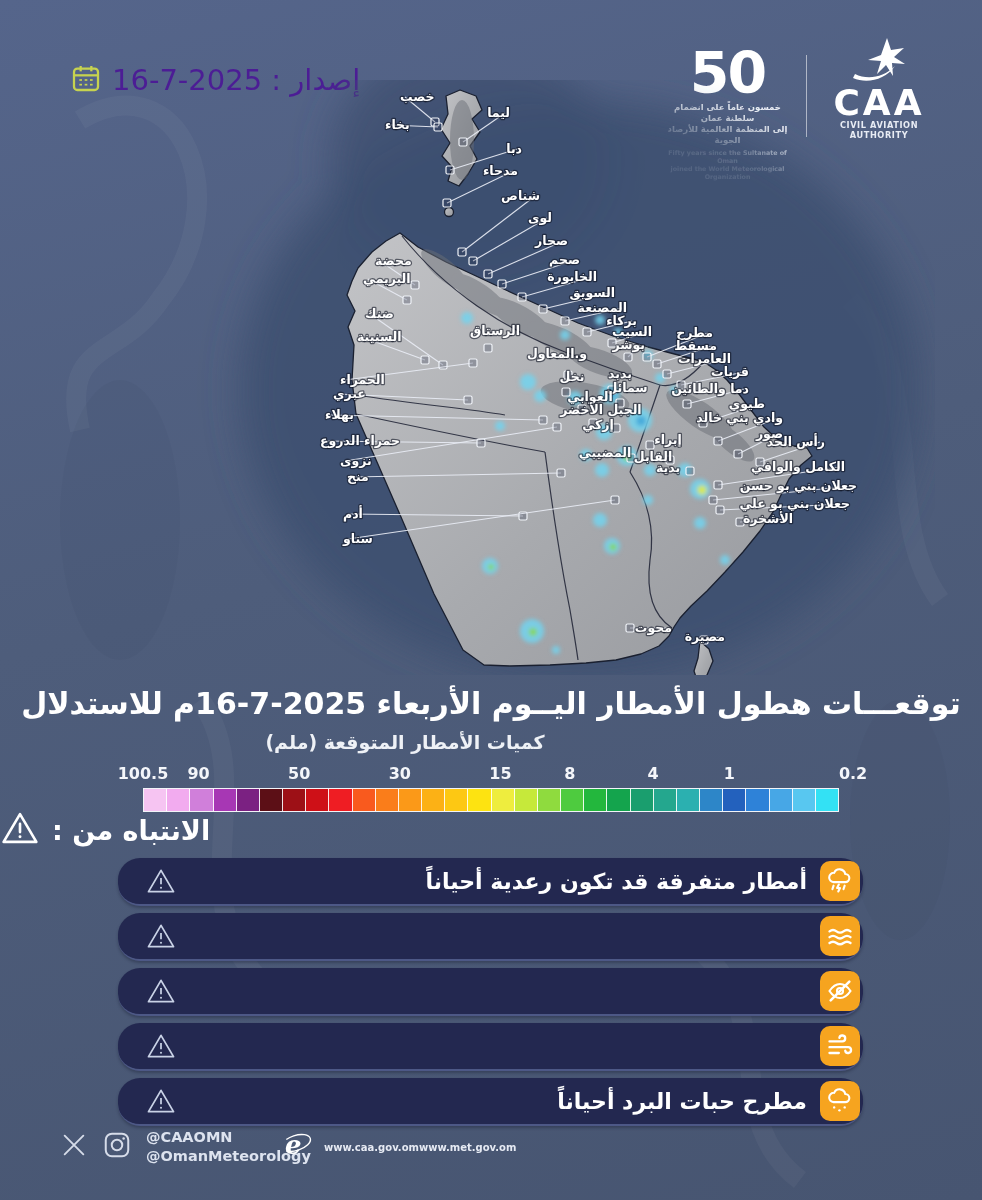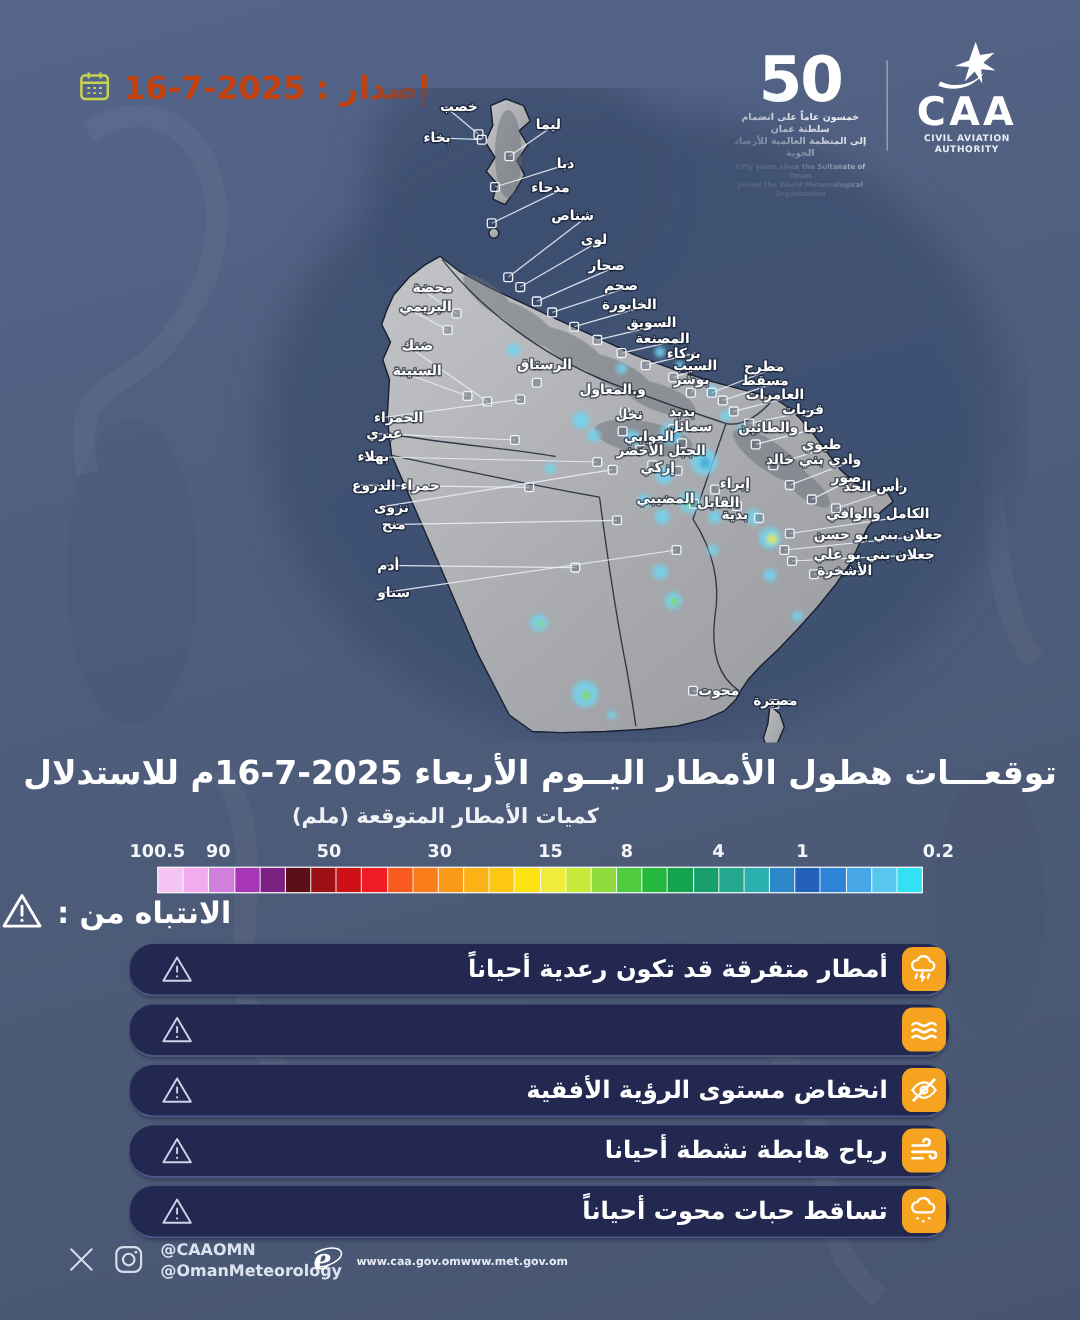--- a/index.html
+++ b/index.html
@@ -4,21 +4,21 @@
 <style>
   html,body{margin:0;padding:0;}
   body{
     width:982px;height:1200px;position:relative;overflow:hidden;
     background:linear-gradient(165deg,#55658b 0%,#4e5d7b 45%,#475571 100%);
     font-family:"DejaVu Sans",sans-serif;color:#fff;
   }
   .abs{position:absolute;}
   
   .issue-wrap{top:62px;left:70px;display:flex;flex-direction:row-reverse;align-items:center;gap:10px;}
-  .issue-text{font-size:29px;font-weight:bold;color:#c2410c;direction:rtl;}
+  .issue-text{font-size:29px;font-weight:normal;color:#4c1d95;direction:rtl;}
   .logo50{top:44px;left:660px;width:135px;text-align:center;}
   .logo50 .num{font-size:57px;font-weight:bold;line-height:58px;letter-spacing:-2px;color:#fff;}
   .logo50 .ar{font-size:8.5px;font-weight:bold;line-height:11px;direction:rtl;color:#eef1f7;}
   .logo50 .en{font-size:6.3px;line-height:8px;color:#dfe4ee;margin-top:3px;font-weight:bold;}
   .logo-divider{top:55px;left:806px;width:1px;height:82px;background:rgba(255,255,255,.55);}
   .caa-logo{top:36px;left:815px;width:128px;text-align:center;}
   .caa-logo .abbr{font-size:36px;font-weight:bold;letter-spacing:3px;line-height:34px;}
   .caa-logo .ar{font-size:14px;font-weight:bold;direction:rtl;line-height:20px;}
   .caa-logo .en{font-size:8.2px;font-weight:bold;letter-spacing:.6px;color:#e8ecf4;}
   
@@ -462,58 +462,56 @@
   </div>
 
   <div class="row">
     <span class="orange">
       <svg width="28" height="28" viewBox="0 0 24 24" fill="none" stroke="#fff" stroke-width="1.8" stroke-linecap="round">
         <path d="M3,12 C6,7.5 10,6 12,6 C14,6 18,7.5 21,12 C18,16.5 14,18 12,18 C10,18 6,16.5 3,12 Z"></path>
         <circle cx="12" cy="12" r="2.6"></circle>
         <line x1="4" y1="20" x2="20" y2="4" stroke-width="2.2"></line>
       </svg>
     </span>
-    <span class="rtext">انخفاض مستوى الرؤية الأفقية</span>
     <span class="ltri">
       <svg width="30" height="28" viewBox="0 0 24 22" fill="none" stroke="#c9d2e6" stroke-width="1.4" stroke-linejoin="round">
         <path d="M12,2.5 L22,19.5 H2 Z"></path>
           <line x1="12" y1="8.5" x2="12" y2="13.5"></line>
           <circle cx="12" cy="16.3" r="0.8" fill="#c9d2e6" stroke="none"></circle>
       </svg>
     </span>
   </div>
 
   <div class="row">
     <span class="orange">
       <svg width="28" height="28" viewBox="0 0 24 24" fill="none" stroke="#fff" stroke-width="2" stroke-linecap="round">
         <path d="M3,8 H14 a2.5,2.5 0 1 0 -2.5,-3"></path>
         <path d="M3,13 H19 a2.5,2.5 0 1 1 -2.5,3"></path>
         <path d="M3,18 H11"></path>
       </svg>
     </span>
-    <span class="rtext">رياح هابطة نشطة أحيانا</span>
     <span class="ltri">
       <svg width="30" height="28" viewBox="0 0 24 22" fill="none" stroke="#c9d2e6" stroke-width="1.4" stroke-linejoin="round">
         <path d="M12,2.5 L22,19.5 H2 Z"></path>
           <line x1="12" y1="8.5" x2="12" y2="13.5"></line>
           <circle cx="12" cy="16.3" r="0.8" fill="#c9d2e6" stroke="none"></circle>
       </svg>
     </span>
   </div>
 
   <div class="row">
     <span class="orange">
       <svg width="28" height="28" viewBox="0 0 24 24" fill="none" stroke="#fff" stroke-width="1.8" stroke-linecap="round" stroke-linejoin="round">
         <path d="M6.5,13 a4,4 0 1 1 0.5,-8 a5,5 0 0 1 9.5,1 a3.5,3.5 0 0 1 0,7 Z"></path>
         <circle cx="7" cy="17.5" r="1" fill="#fff" stroke="none"></circle>
         <circle cx="11.5" cy="20" r="1" fill="#fff" stroke="none"></circle>
         <circle cx="16" cy="17.5" r="1" fill="#fff" stroke="none"></circle>
       </svg>
     </span>
-    <span class="rtext">تساقط حبات محوت أحياناً</span>
+    <span class="rtext">مطرح حبات البرد أحياناً</span>
     <span class="ltri">
       <svg width="30" height="28" viewBox="0 0 24 22" fill="none" stroke="#c9d2e6" stroke-width="1.4" stroke-linejoin="round">
         <path d="M12,2.5 L22,19.5 H2 Z"></path>
           <line x1="12" y1="8.5" x2="12" y2="13.5"></line>
           <circle cx="12" cy="16.3" r="0.8" fill="#c9d2e6" stroke="none"></circle>
       </svg>
     </span>
   </div>
 
 </div>

